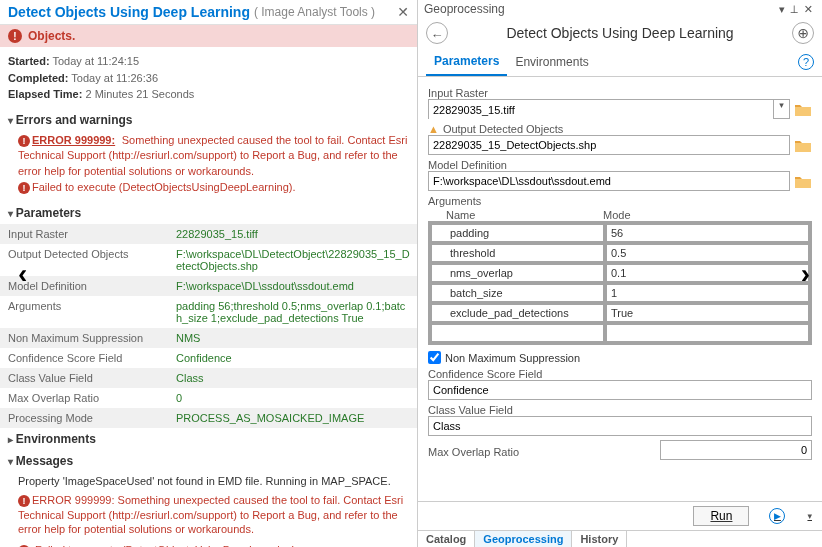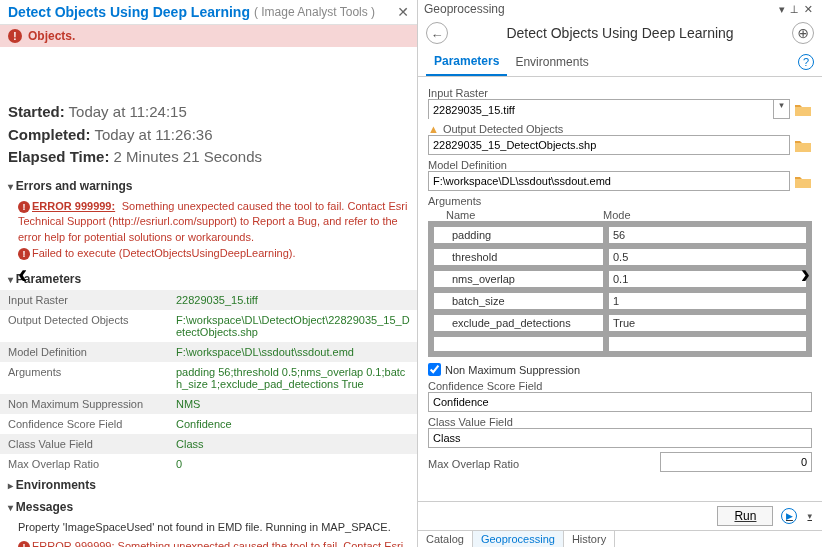--- a/index.html
+++ b/index.html
@@ -9,21 +9,21 @@
 
 .lp-title-bar { display: flex; align-items: center; padding: 4px 8px; border-bottom: 1px solid #e0e0e0; }
 .lp-title { color: #0078d4; font-weight: 600; font-size: 14px; }
 .lp-subtitle { color: #888; font-size: 12px; margin-left: 4px; }
 .lp-close { margin-left: auto; font-size: 14px; cursor: pointer; color: #666; }
 
 .lp-status-bar { background: #f6d6d6; padding: 4px 8px; display: flex; align-items: center; gap: 6px; }
 .status-icon { width: 14px; height: 14px; background: #c0392b; border-radius: 50%; color: #fff; font-size: 10px; display: flex; align-items: center; justify-content: center; font-weight: bold; }
 .status-text { color: #c0392b; font-weight: 600; }
 
-.lp-meta { padding: 6px 8px; font-size: 15px; color: #666; line-height: 1.5; margin-top: 48px; }
+.lp-meta { padding: 6px 8px; font-size: 11px; color: #666; line-height: 1.5; }
 .lp-meta b { color: #333; font-weight: 600; }
 
 .section-header { padding: 4px 8px; font-weight: 600; color: #333; font-size: 12px; cursor: pointer; }
 .section-header::before { content: "▾ "; font-size: 10px; color: #555; }
 .section-header.right::before { content: "▸ "; }
 
 .err-body { padding: 2px 8px 6px 18px; font-family: Consolas, monospace; font-size: 11px; line-height: 1.35; color: #c0392b; }
 .err-body .err-link { text-decoration: underline; font-weight: bold; }
 .err-inline-icon { display: inline-block; width: 12px; height: 12px; background: #c0392b; border-radius: 50%; color: #fff; font-size: 9px; text-align: center; line-height: 12px; font-weight: bold; margin-right: 2px; vertical-align: middle; }
 
@@ -57,33 +57,33 @@
 .field-input { flex: 1; border: 1px solid #aaa; padding: 2px 4px; font-size: 11px; height: 20px; background: #fff; }
 .field-select { border-left: 1px solid #aaa; width: 16px; text-align: center; cursor: pointer; color: #555; font-size: 9px; }
 .folder-icon { width: 18px; height: 16px; display: flex; align-items: center; justify-content: center; cursor: pointer; }
 .folder-svg { width: 16px; height: 13px; }
 .warn-tri { color: #e8a33d; font-size: 11px; }
 
 .args-header { display: flex; font-size: 11px; color: #555; margin-top: 2px; }
 .args-header .col-n { width: 175px; padding-left: 18px; }
 .args-header .col-v { flex: 1; }
 .args-table { border-collapse: collapse; width: 100%; }
-.args-table td { border: 6px solid #a3a3a3; padding: 2px 4px; font-size: 11px; height: 20px; }
+.args-table td { border: 4px solid #a3a3a3; padding: 2px 4px; font-size: 11px; height: 20px; }
 .args-table td.name { width: 175px; padding-left: 18px; color: #333; }
 .args-table td.val { color: #333; }
 
 .check-row { display: flex; align-items: center; gap: 4px; margin: 6px 0 2px 0; font-size: 11px; }
 .right-input { text-align: right; }
 
-.rp-footer { border-top: 1px solid #ccc; padding: 4px 8px; display: flex; justify-content: flex-end; align-items: center; gap: 8px; text-decoration: underline; }
+.rp-footer { border-top: 1px solid #ccc; padding: 4px 8px; display: flex; justify-content: flex-end; align-items: center; gap: 20px; text-decoration: underline; }
 .run-btn { border: 1px solid #aaa; padding: 2px 16px; font-size: 12px; cursor: pointer; background: #f7f7f7; }
 .run-play { width: 16px; height: 16px; border: 1px solid #0078d4; border-radius: 50%; display: flex; align-items: center; justify-content: center; color: #0078d4; font-size: 9px; cursor: pointer; }
 .run-drop { font-size: 9px; color: #555; cursor: pointer; padding: 0 2px; }
 
-.rp-bottom-tabs { display: flex; border-top: 1px solid #ccc; font-size: 11px; }
+.rp-bottom-tabs { display: flex; border-top: 1px solid #ccc; font-size: 11px; font-weight: bold; }
 .rp-bottom-tabs .btab { padding: 2px 8px; border-right: 1px solid #ccc; cursor: pointer; color: #555; }
 .rp-bottom-tabs .btab.active { color: #0078d4; background: #eef6fc; }
 
 .big-chevron { position: absolute; top: 50%; transform: translateY(-50%); font-size: 28px; font-weight: bold; color: #000; cursor: pointer; user-select: none; z-index: 10; }
 .big-left { left: 18px; }
 .big-right { right: 12px; }
 .pane-wrap { position: relative; height: 100%; }
 </style>
 </head>
 <body>
@@ -141,20 +141,24 @@
         <div class="param-value">Confidence</div>
       </div>
     <div class="param-row alt">
         <div class="param-label">Class Value Field</div>
         <div class="param-value">Class</div>
       </div>
     <div class="param-row">
         <div class="param-label">Max Overlap Ratio</div>
         <div class="param-value">0</div>
       </div>
+    <div class="param-row alt">
+        <div class="param-label">Processing Mode</div>
+        <div class="param-value">PROCESS_AS_MOSAICKED_IMAGE</div>
+      </div>
   </div>
 
   <div class="section-header right">Environments</div>
 
   <div class="section-header">Messages</div>
   <div class="msg-body">
     <div class="msg-black">Property 'ImageSpaceUsed' not found in EMD file. Running in MAP_SPACE.</div>
     <div class="msg-red" style="margin-top:4px;"><span class="err-inline-icon">!</span><span>ERROR 999999: Something unexpected caused the tool to fail. Contact Esri Technical Support (http://esriurl.com/support) to Report a Bug, and refer to the error help for potential solutions or workarounds.</span></div>
     <div class="msg-red" style="margin-top:6px;"><span class="err-inline-icon">!</span> <span>Failed to execute (DetectObjectsUsingDeepLearning).</span></div>
   </div>

